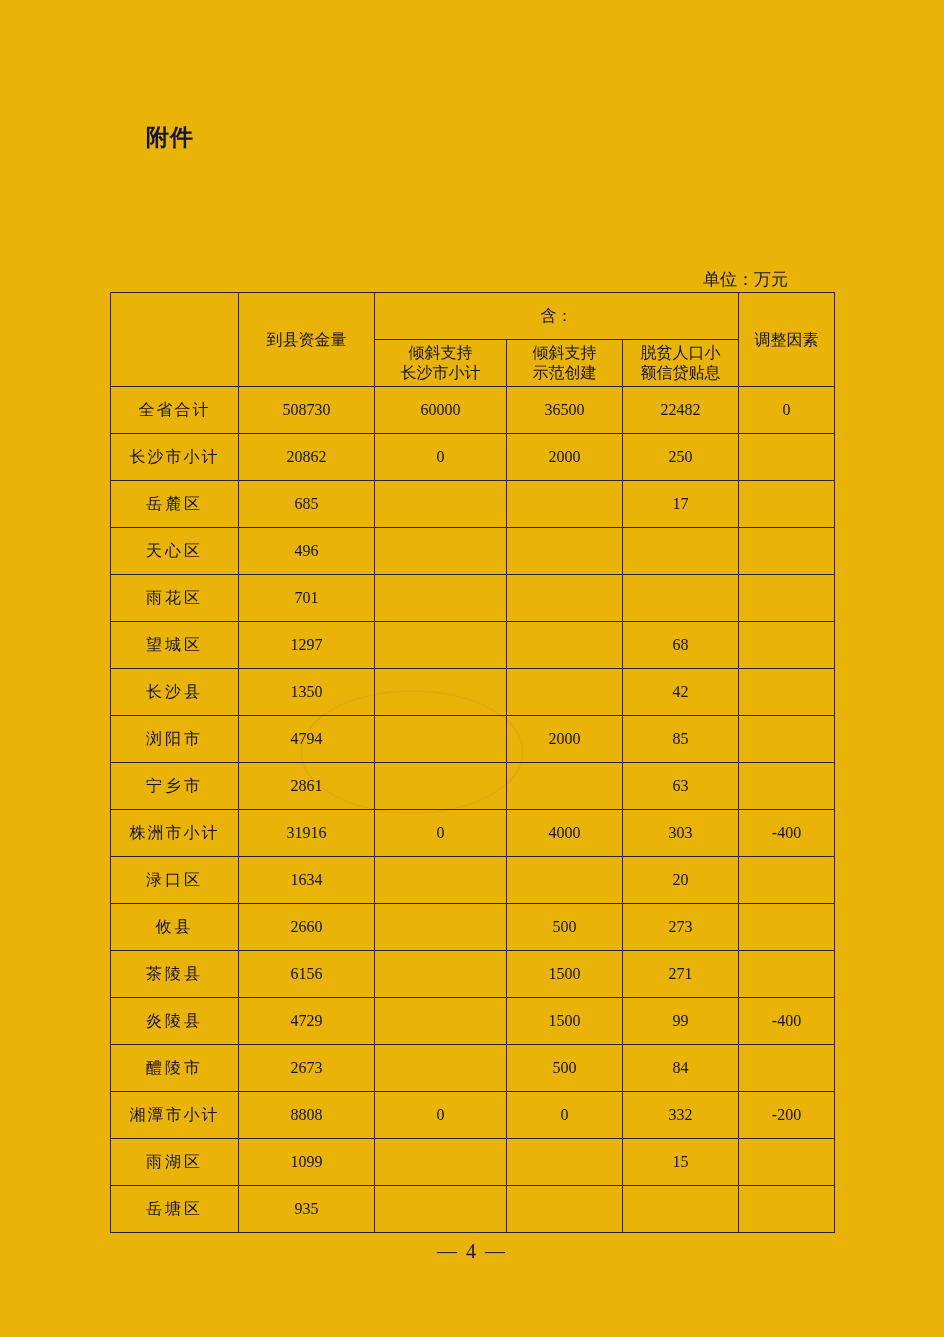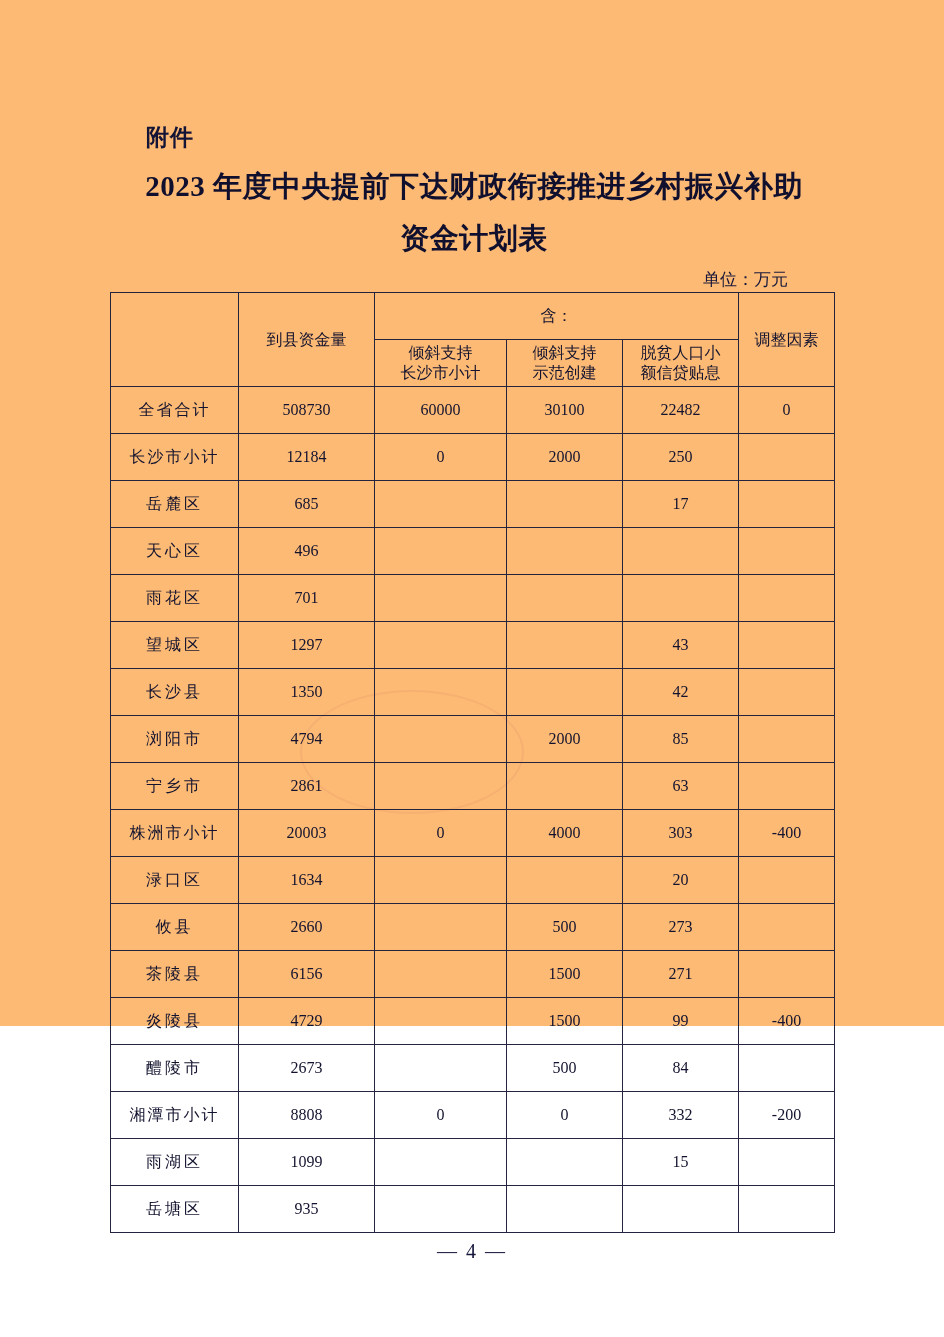--- a/index.html
+++ b/index.html
@@ -12,22 +12,22 @@
     height: 1337px;
     font-family: "Liberation Serif", "DejaVu Serif", serif;
     color: #1a1a2e;
     position: relative;
     overflow: hidden;
   }
   .page {
     position: absolute;
     left: 0; top: 0;
     width: 944px;
-    height: 1026px;
-    background: #fdba74;
+    height: 1337px;
+    background: #eab308;
   }
   .attachment-label {
     position: absolute;
     left: 146px;
     top: 122px;
     font-size: 23px;
     font-weight: bold;
     letter-spacing: 1px;
     color: #141436;
   }
@@ -110,21 +110,20 @@
     pointer-events: none;
   }
 </style>
 </head>
 <body>
 
 <div class="page">
 
   <div class="attachment-label">附件</div>
 
-  <div class="doc-title">2023 年度中央提前下达财政衔接推进乡村振兴补助资金计划表</div>
 
   <div class="unit-label">单位：万元</div>
 
   <div class="watermark"></div>
 
   <table class="plan">
     <colgroup>
       <col class="col-region">
       <col class="col-amount">
       <col class="col-key">
@@ -152,27 +151,27 @@
           <div>脱贫人口小</div>
           <div>额信贷贴息</div>
         </td>
       </tr>
     </thead>
     <tbody id="table-body">
         <tr class="bold-row">
           <td class="region-name">全省合计</td>
           <td>508730</td>
           <td>60000</td>
-          <td>30100</td>
+          <td>36500</td>
           <td>22482</td>
           <td>0</td>
         </tr>
         <tr class="bold-row">
           <td class="region-name">长沙市小计</td>
-          <td>12184</td>
+          <td>20862</td>
           <td>0</td>
           <td>2000</td>
           <td>250</td>
           <td></td>
         </tr>
         <tr>
           <td class="sub-region">岳麓区</td>
           <td>685</td>
           <td></td>
           <td></td>
@@ -193,21 +192,21 @@
           <td></td>
           <td></td>
           <td></td>
           <td></td>
         </tr>
         <tr>
           <td class="sub-region">望城区</td>
           <td>1297</td>
           <td></td>
           <td></td>
-          <td>43</td>
+          <td>68</td>
           <td></td>
         </tr>
         <tr>
           <td class="sub-region">长沙县</td>
           <td>1350</td>
           <td></td>
           <td></td>
           <td>42</td>
           <td></td>
         </tr>
@@ -222,21 +221,21 @@
         <tr>
           <td class="sub-region">宁乡市</td>
           <td>2861</td>
           <td></td>
           <td></td>
           <td>63</td>
           <td></td>
         </tr>
         <tr class="bold-row">
           <td class="region-name">株洲市小计</td>
-          <td>20003</td>
+          <td>31916</td>
           <td>0</td>
           <td>4000</td>
           <td>303</td>
           <td>-400</td>
         </tr>
         <tr>
           <td class="sub-region">渌口区</td>
           <td>1634</td>
           <td></td>
           <td></td>

